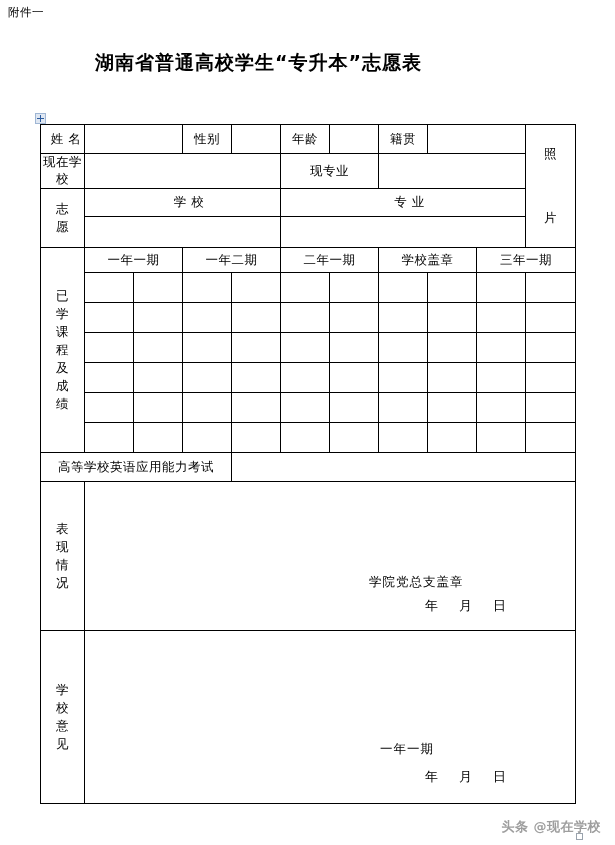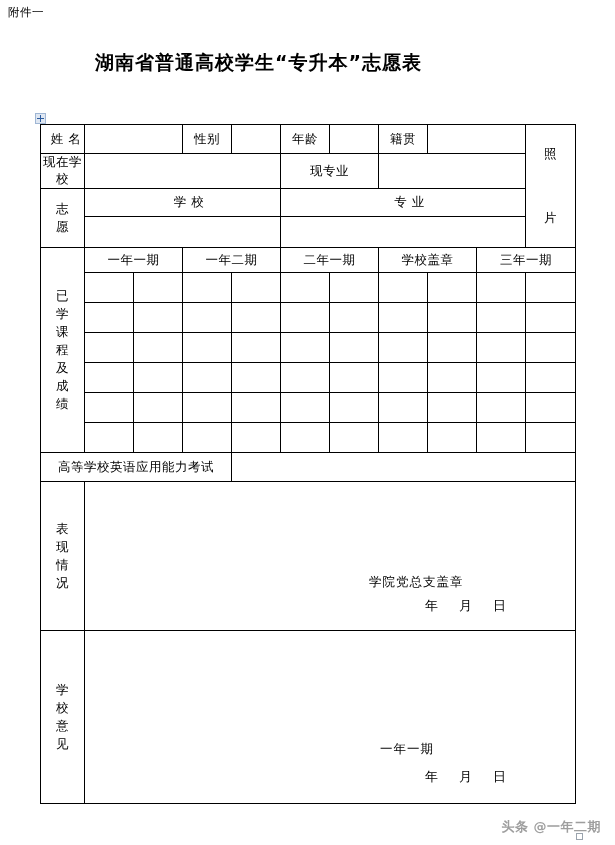--- a/index.html
+++ b/index.html
@@ -358,15 +358,15 @@
           <span class="date-line" style="left:330px; top:137px;">
             <span class="dsp">年</span><span class="dsp">月</span><span class="dsp">日</span>
           </span>
         </div>
       </td>
     </tr>
 
   </tbody>
 </table>
 
-<div class="watermark">头条 @一年二期</div>
+<div class="watermark">头条 @现在学校</div>
 
 <div class="cursor-mark"></div>
 
 </body></html>

